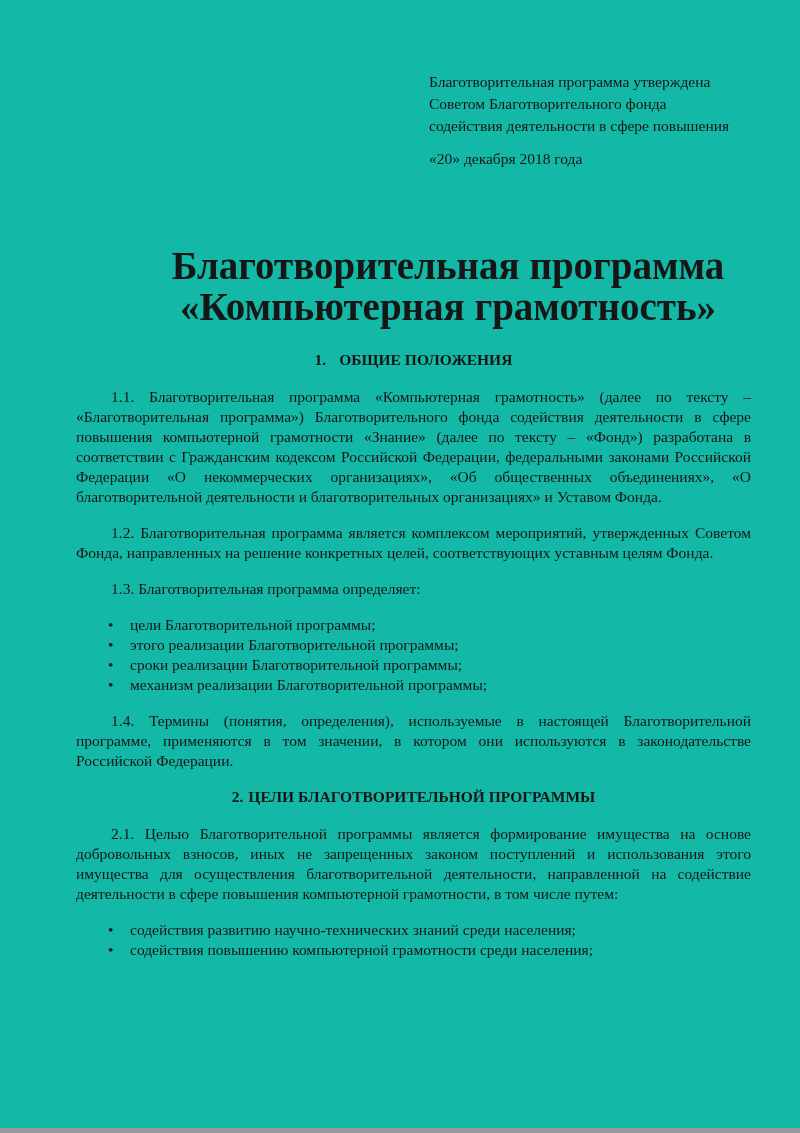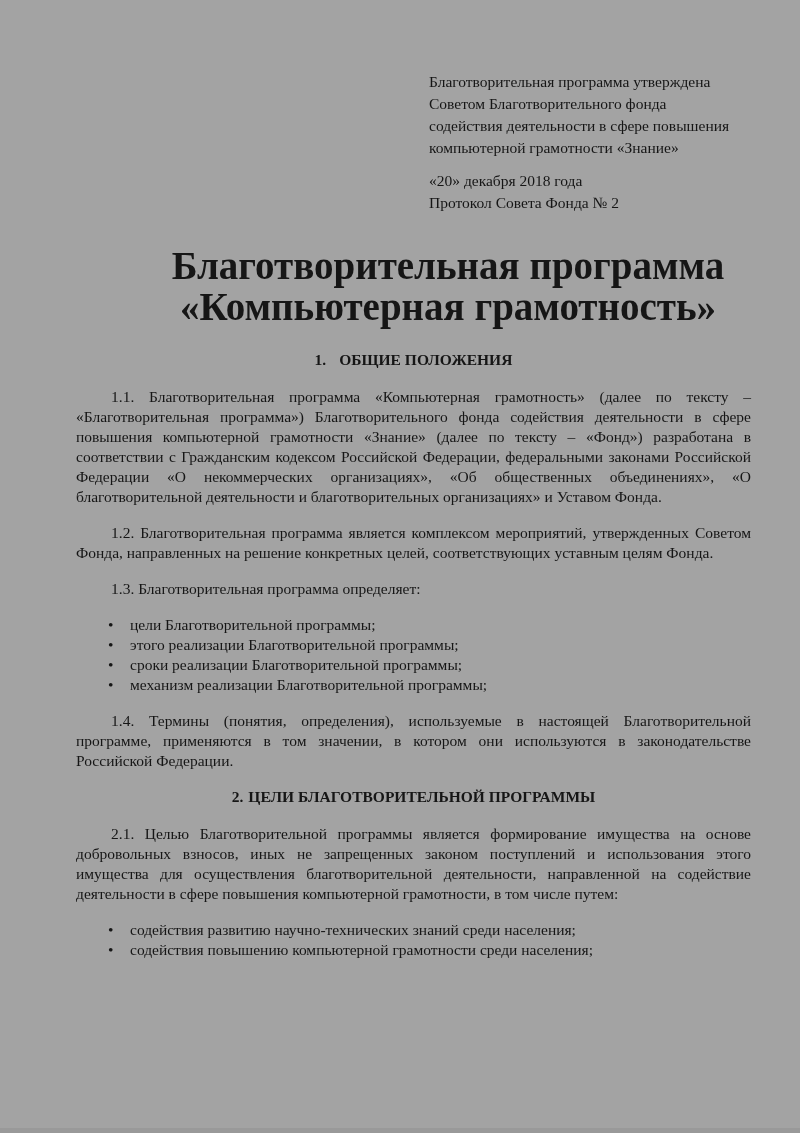--- a/index.html
+++ b/index.html
@@ -11,21 +11,21 @@
     width: 800px;
     height: 1133px;
     font-family: "Liberation Serif", "DejaVu Serif", serif;
     color: #161616;
     overflow: hidden;
   }
   .page {
     position: relative;
     width: 800px;
     height: 1133px;
-    background: #a3a3a3;
+    background: #14b8a6;
   }
   
   .approval {
     position: absolute;
     left: 429px;
     top: 71px;
     font-size: 15.5px;
     line-height: 22px;
     text-align: left;
     white-space: nowrap;
@@ -91,24 +91,22 @@
 </style>
 </head>
 <body>
 
 <div class="page">
 
   <div class="approval">
     <div>Благотворительная программа утверждена</div>
     <div>Советом Благотворительного фонда</div>
     <div>содействия деятельности в сфере повышения</div>
-    <div>компьютерной грамотности «Знание»</div>
     <div class="approval-gap"></div>
     <div>«20» декабря 2018 года</div>
-    <div>Протокол Совета Фонда № 2</div>
   </div>
 
   <div class="doc-title">
     <div>Благотворительная программа</div>
     <div>«Компьютерная грамотность»</div>
   </div>
 
   <div class="content">
 
     <h2 class="sec"><span class="num1">1.</span><span>ОБЩИЕ ПОЛОЖЕНИЯ</span></h2>

